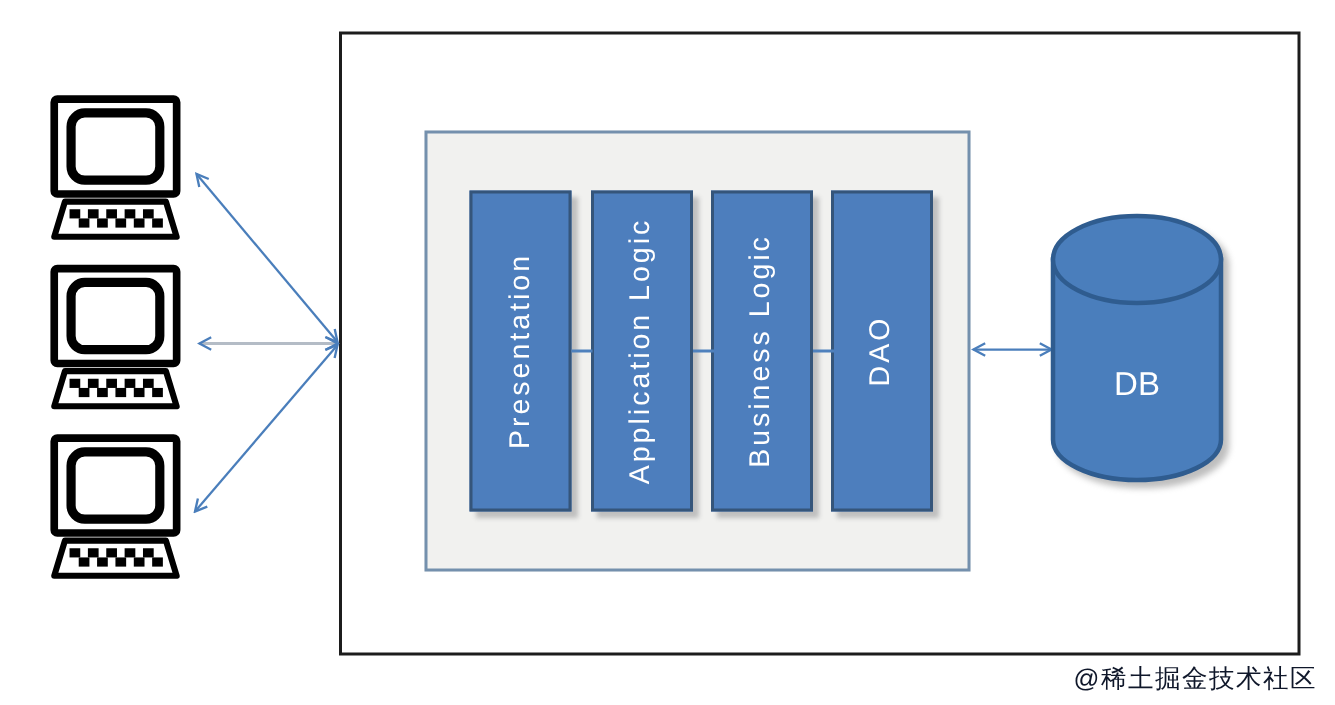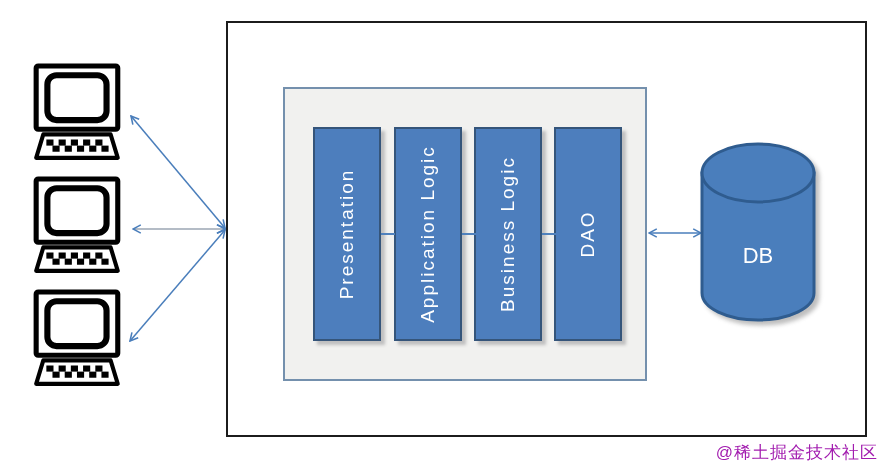--- a/index.html
+++ b/index.html
@@ -24,21 +24,21 @@
   }
   .layer-label{
     transform:rotate(-90deg);white-space:nowrap;color:#ffffff;
     font-size:19px;letter-spacing:2px;font-weight:500;
   }
   .connector{position:absolute;top:233px;height:2px;background:#4f81bd;}
   .computer{position:absolute;width:102px;height:104px;}
   .db-cylinder{position:absolute;left:697px;top:138px;
     filter:drop-shadow(4px 4px 2px rgba(110,110,110,0.45));}
   .watermark{
-    position:absolute;top:441px;right:12px;font-size:17px;color:#a21caf;
+    position:absolute;top:441px;right:12px;font-size:17px;color:#0f172a;
     letter-spacing:1px;
   }
 </style>
 </head>
 <body>
 
 <div class="stage">
 
   <div class="outer-box"></div>
 

